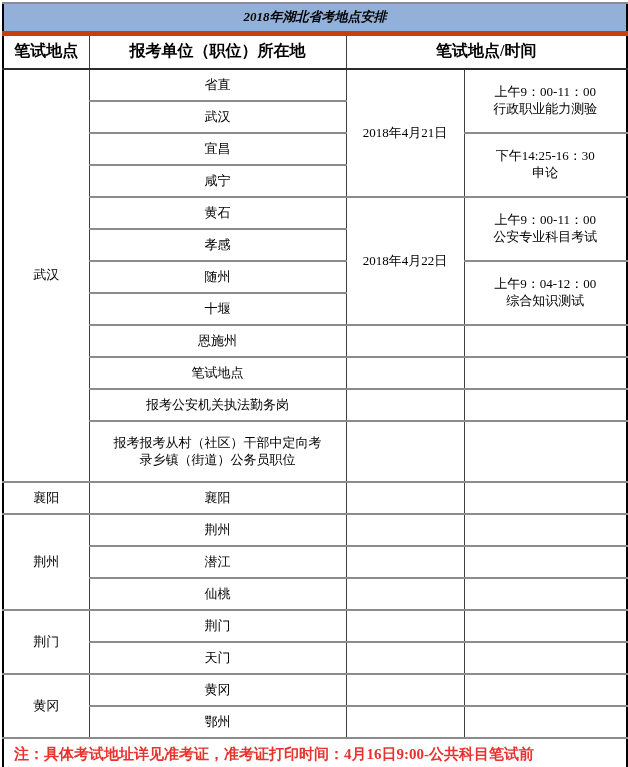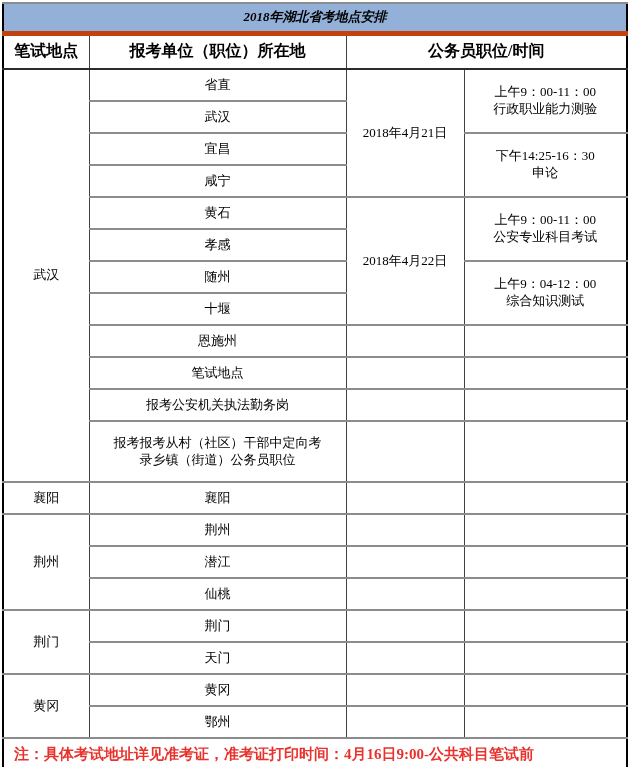--- a/index.html
+++ b/index.html
@@ -76,21 +76,21 @@
     </colgroup>
 
     <tbody>
         <tr class="title-row">
       <td class="title-cell" colspan="4" style="background: rgb(147, 177, 216);">2018年湖北省考地点安排</td>
     </tr>
 
     <tr class="head-row">
       <td class="head-cell">笔试地点</td>
       <td class="head-cell">报考单位（职位）所在地</td>
-      <td class="head-cell" colspan="2">公务员职位/时间</td>
+      <td class="head-cell" colspan="2">笔试地点/时间</td>
     </tr>
 
     <tr class="r">
       <td rowspan="12">武汉</td>
       <td>省直</td>
       <td rowspan="4">2018年4月21日</td>
       <td rowspan="2">上午9：00-11：00
 行政职业能力测验</td>
     </tr>
     <tr class="r">

